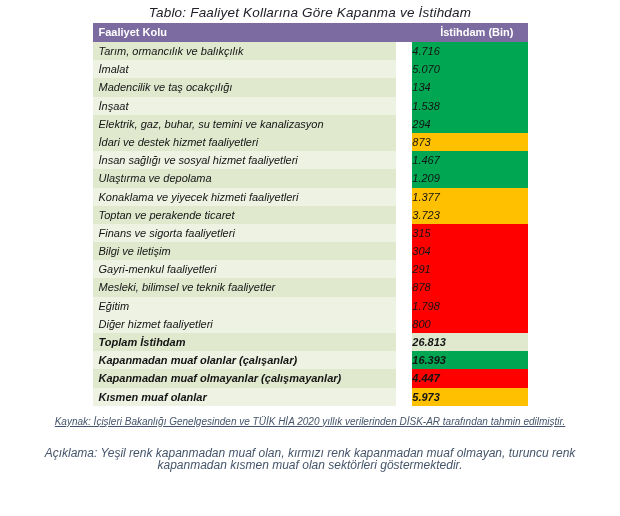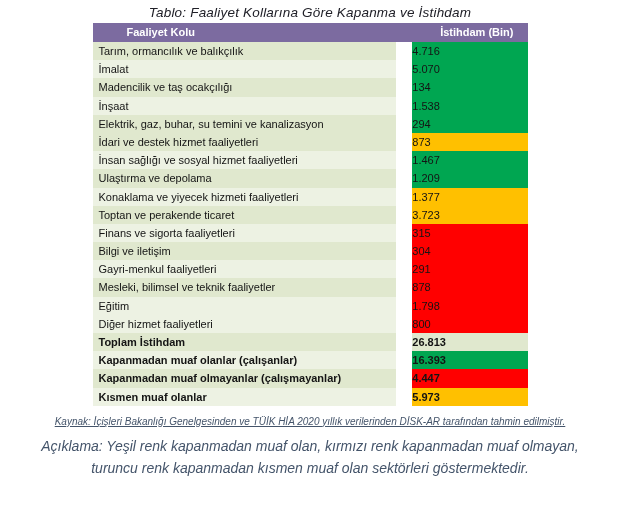--- a/index.html
+++ b/index.html
@@ -26,29 +26,30 @@
   }
   .thead {
     display: flex;
     background: var(--header_bg, #7C6BA0);
     color: #ffffff;
     font-weight: bold;
     font-size: 11px;
     height: 19px;
     line-height: 19px;
   }
-  .thead .h-label { width: 313px; padding-left: 6px; box-sizing: border-box; margin-left: 28px; }
+  .thead .h-label { width: 313px; padding-left: 6px; box-sizing: border-box; }
   .thead .h-value { width: 122px; text-align: right; padding-right: 14px; box-sizing: border-box; }
 
   .row {
     display: flex;
     height: 18.2px;
     line-height: 18.2px;
     font-size: 11px;
     color: #141414;
+    font-style: italic;
   }
   .row.bold { font-weight: bold; }
   .cell-label {
     width: 313px;
     padding-left: 6px;
     box-sizing: border-box;
     white-space: nowrap;
     overflow: hidden;
   }
   .cell-value {
@@ -69,24 +70,24 @@
     color: var(--note_color, #44546A);
     text-align: center;
   }
   .note-source {
     margin: 10px auto 0 auto;
     font-size: 10px;
     width: 600px;
     text-decoration: underline;
   }
   .note-explanation {
-    margin: 8px auto 0 auto;
-    font-size: 14px;
+    margin: 20px auto 0 auto;
+    font-size: 12px;
     width: 576px;
-    line-height: 22px;
+    line-height: 12px;
   }
 </style>
 </head>
 <body>
 
 <div class="page">
 
   <div class="title">Tablo: Faaliyet Kollarına Göre Kapanma ve İstihdam</div>
 
   <div class="table">

